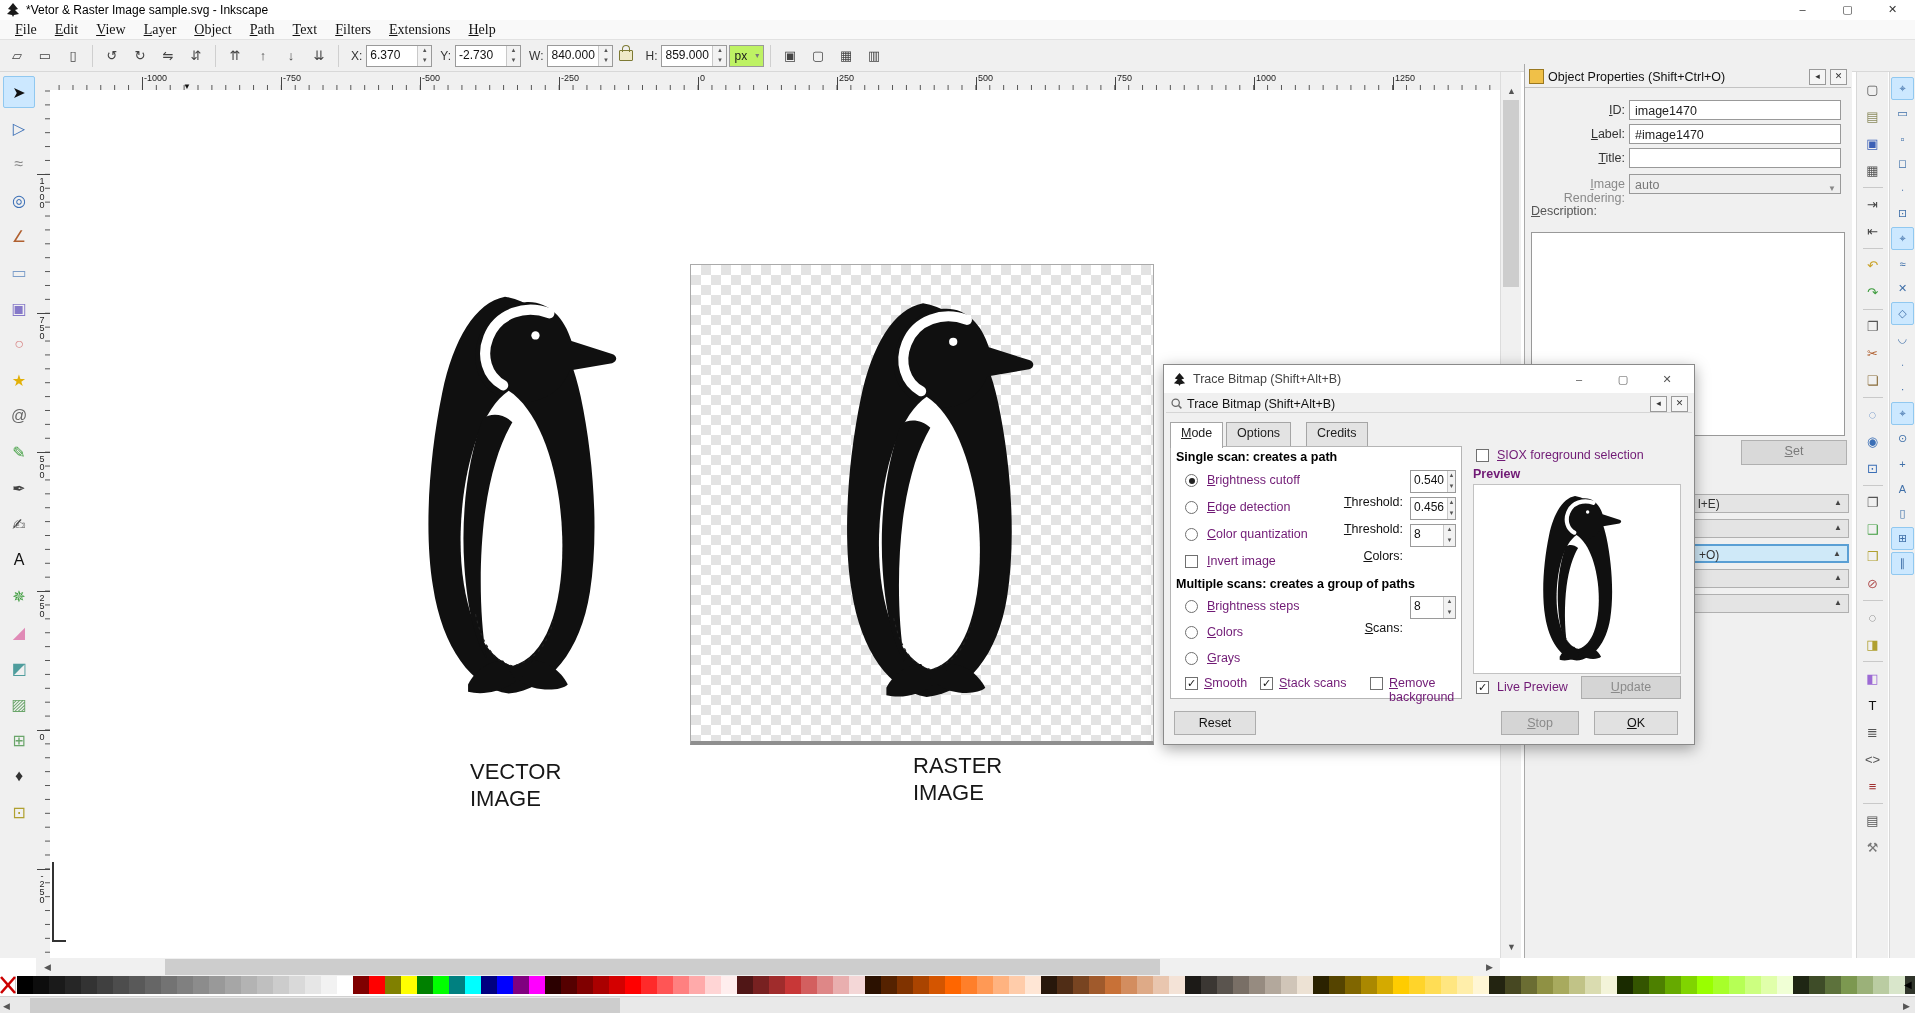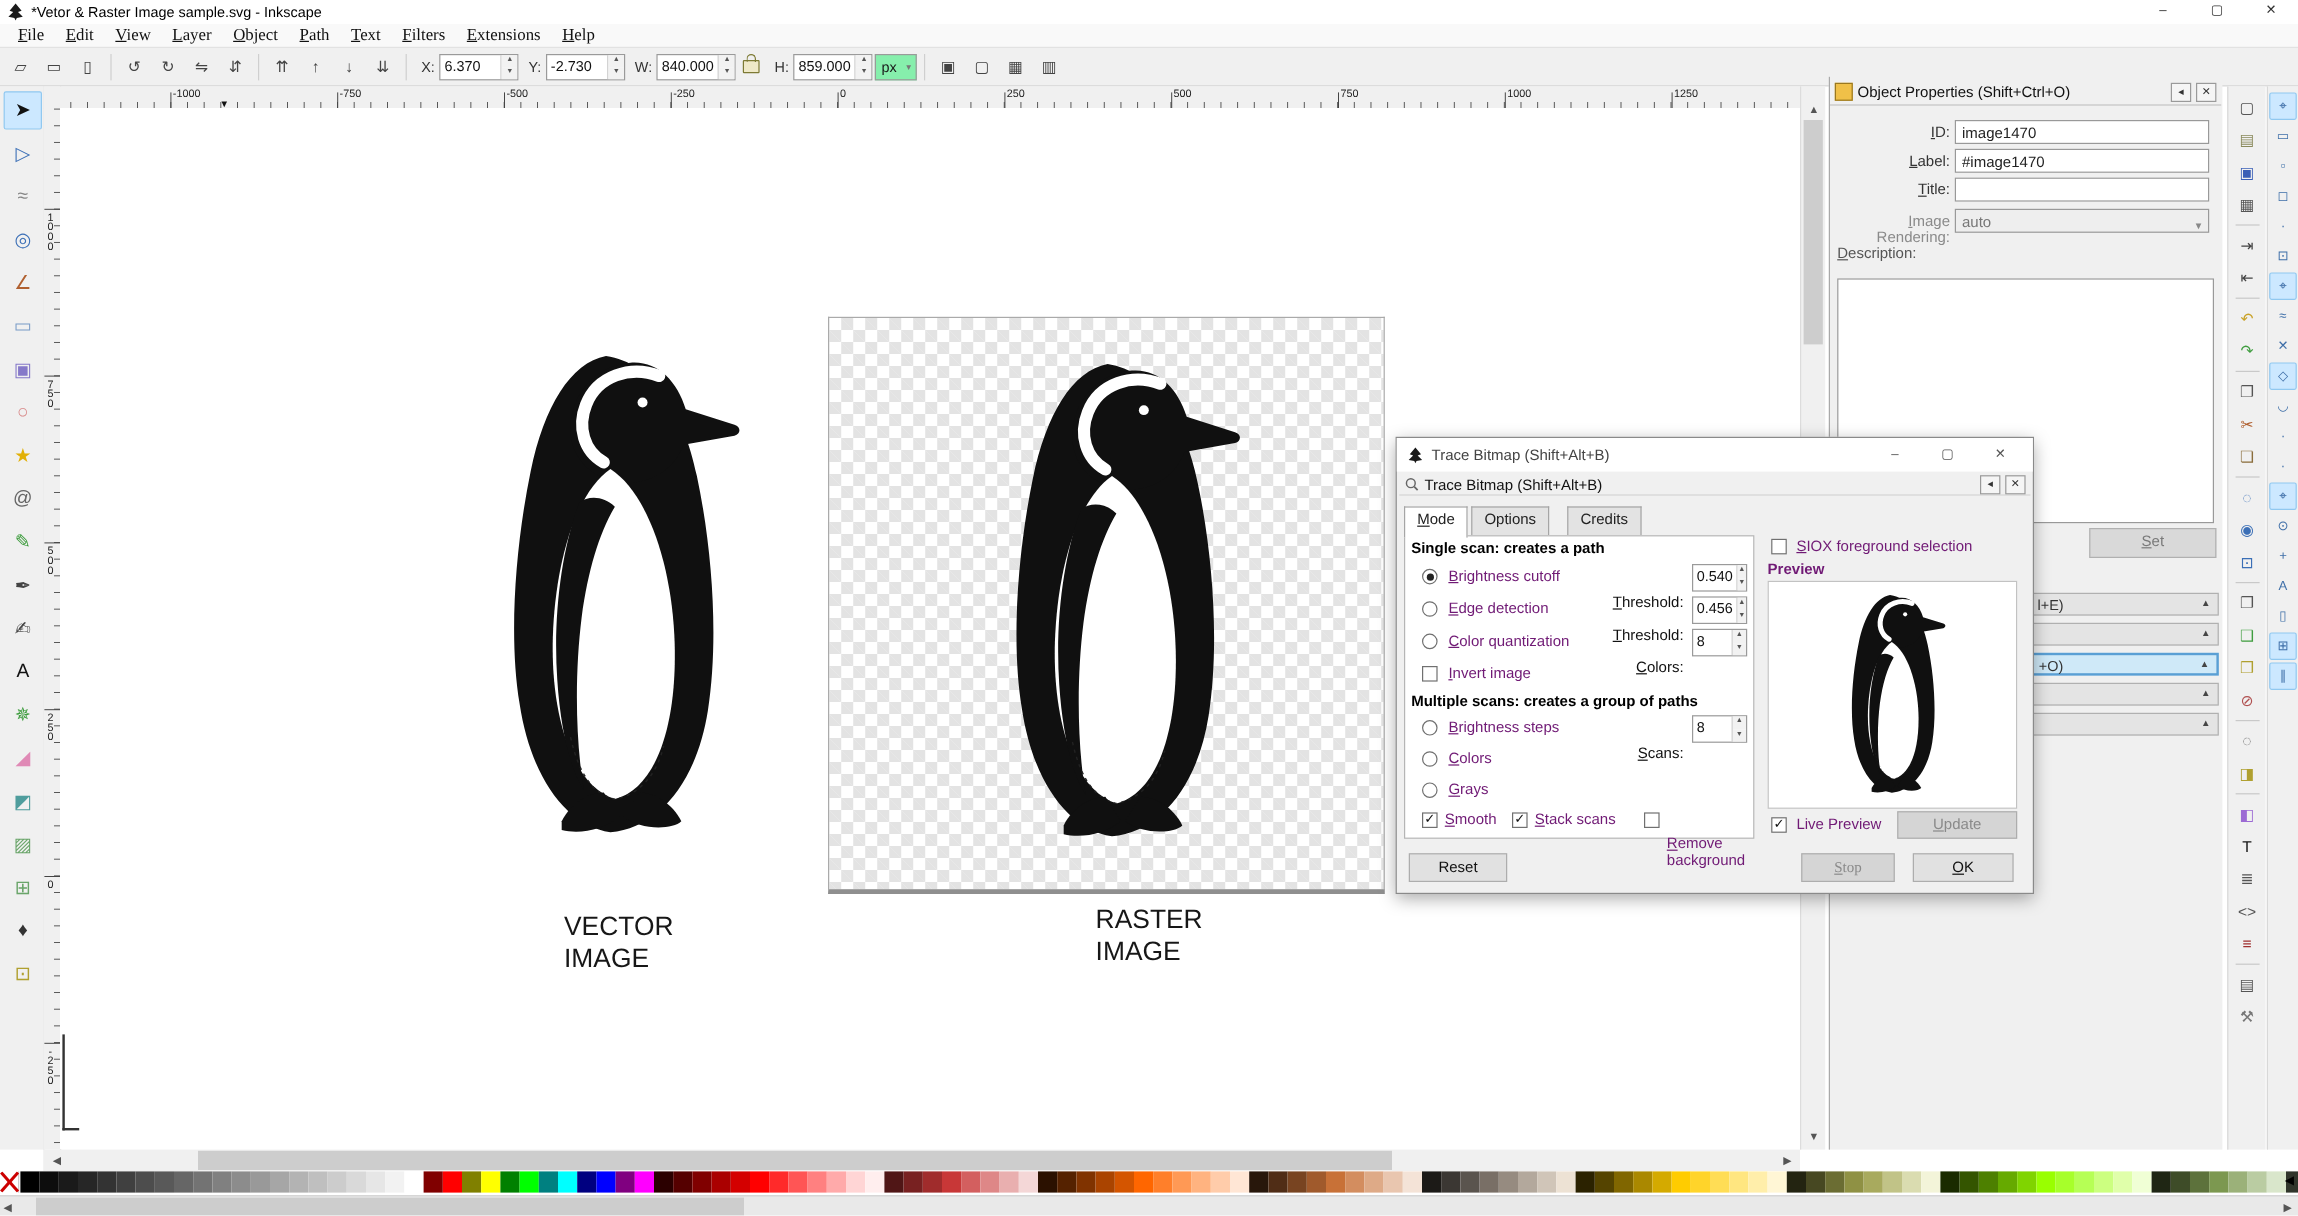--- a/index.html
+++ b/index.html
@@ -21,21 +21,21 @@
 
   
   #toolbar{left:0;top:40px;width:1915px;height:32px;background:#f0f0f0;border-bottom:1px solid #d8d8d8;display:flex;align-items:center;gap:2px;padding-left:4px;box-sizing:border-box;}
   .tb-btn{width:24px;height:24px;border:1px solid transparent;border-radius:2px;display:flex;align-items:center;justify-content:center;font-size:13px;color:#444;}
   .tb-sep{width:1px;height:22px;background:#cfcfcf;margin:0 4px;}
   .tb-label{font-size:12px;color:#333;margin:0 2px 0 6px;}
   .spin{display:flex;border:1px solid #9a9a9a;background:#fff;height:20px;align-items:stretch;}
   .spin .val{width:44px;font-size:12px;padding:2px 3px;text-align:left;color:#111;}
   .spin .arrows{width:13px;border-left:1px solid #c9c9c9;display:flex;flex-direction:column;}
   .spin .arrows span{flex:1;font-size:6px;line-height:9px;text-align:center;color:#555;background:#f2f2f2;}
-  .unit-select{display:flex;border:1px solid #9a9a9a;background:#86efac;height:20px;align-items:center;padding:0 4px;gap:8px;font-size:12px;}
+  .unit-select{display:flex;border:1px solid #9a9a9a;background:#bef264;height:20px;align-items:center;padding:0 4px;gap:8px;font-size:12px;}
   .lock{width:12px;height:9px;border:1.4px solid #7d7a34;border-radius:1px;position:relative;margin:0 4px;background:#efe9c8;}
   .lock::before{content:"";position:absolute;left:1.5px;top:-6px;width:6px;height:6px;border:1.4px solid #7d7a34;border-bottom:none;border-radius:4px 4px 0 0;}
 
   
   #toolbox{left:0;top:72px;width:36px;height:886px;background:#f0f0f0;border-right:1px solid #d8d8d8;}
   .tool{position:absolute;left:3px;width:30px;height:30px;border:1px solid transparent;border-radius:2px;display:flex;align-items:center;justify-content:center;font-size:16px;}
   .tool.active{background:#cce8ff;border-color:#90c8f0;}
 
   
   #ruler-corner{left:36px;top:72px;width:14px;height:18px;background:#f0f0f0;border-right:1px solid #cfcfcf;border-bottom:1px solid #cfcfcf;}
@@ -506,38 +506,38 @@
         <span class="td-opt-label uf" style="left: 36px; top: 178px;">Colors</span>
         <span class="radio" style="left: 14px; top: 205px;"></span>
         <span class="td-opt-label uf" style="left: 36px; top: 204px;">Grays</span>
       </div>
     <div id="td-option-checks">
         <span class="checkbox checked" style="left: 14px; top: 230px;">✓</span>
         <span class="td-opt-label uf" style="left: 33px; top: 229px;">Smooth</span>
         <span class="checkbox checked" style="left: 89px; top: 230px;">✓</span>
         <span class="td-opt-label uf" style="left: 108px; top: 229px;">Stack scans</span>
         <span class="checkbox" style="left: 199px; top: 230px;"></span>
-        <span class="td-opt-label uf" style="left: 218px; top: 229px; margin-top: 20px;">Remove background</span>
+        <span class="td-opt-label uf" style="left: 218px; top: 229px;">Remove background</span>
       </div>
   </div>
   <div id="td-right-col">
     <span class="checkbox" style="left:312px;top:84px;"></span>
     <span class="td-opt-label uf" style="left:333px;top:83px;">SIOX foreground selection</span>
     <span class="td-opt-label bold" style="left:309px;top:102px;font-weight:bold;">Preview</span>
     <div id="td-preview-box" class="abs">
       <svg style="position:absolute;left:50px;top:4px;width:102px;height:180px;">
           <use href="#penguin"></use>
         </svg>
     </div>
     <span class="checkbox" style="left:312px;top:316px;">✓</span>
     <span class="td-opt-label" style="left:333px;top:315px;">Live Preview</span>
     <div class="btn disabled uf" style="left:417px;top:311px;width:100px;height:23px;line-height:21px;">Update</div>
   </div>
   <div class="btn" style="left:10px;top:346px;width:82px;height:24px;line-height:22px;">Reset</div>
-  <div class="btn disabled uf" style="left:337px;top:346px;width:78px;height:24px;line-height:22px;font-family:Liberation Serif, serif;">Stop</div>
+  <div class="btn disabled uf" style="left:337px;top:346px;width:78px;height:24px;line-height:22px;">Stop</div>
   <div class="btn uf" style="left:430px;top:346px;width:84px;height:24px;line-height:22px;">OK</div>
 </div>
 
 <div id="palette-row" class="abs">
   <div id="none-swatch">
     <svg viewBox="0 0 16 18">
         <line x1="1" y1="1" x2="15" y2="17" stroke="#c00" stroke-width="2.5"></line>
         <line x1="15" y1="1" x2="1" y2="17" stroke="#c00" stroke-width="2.5"></line>
       </svg>
   </div>

